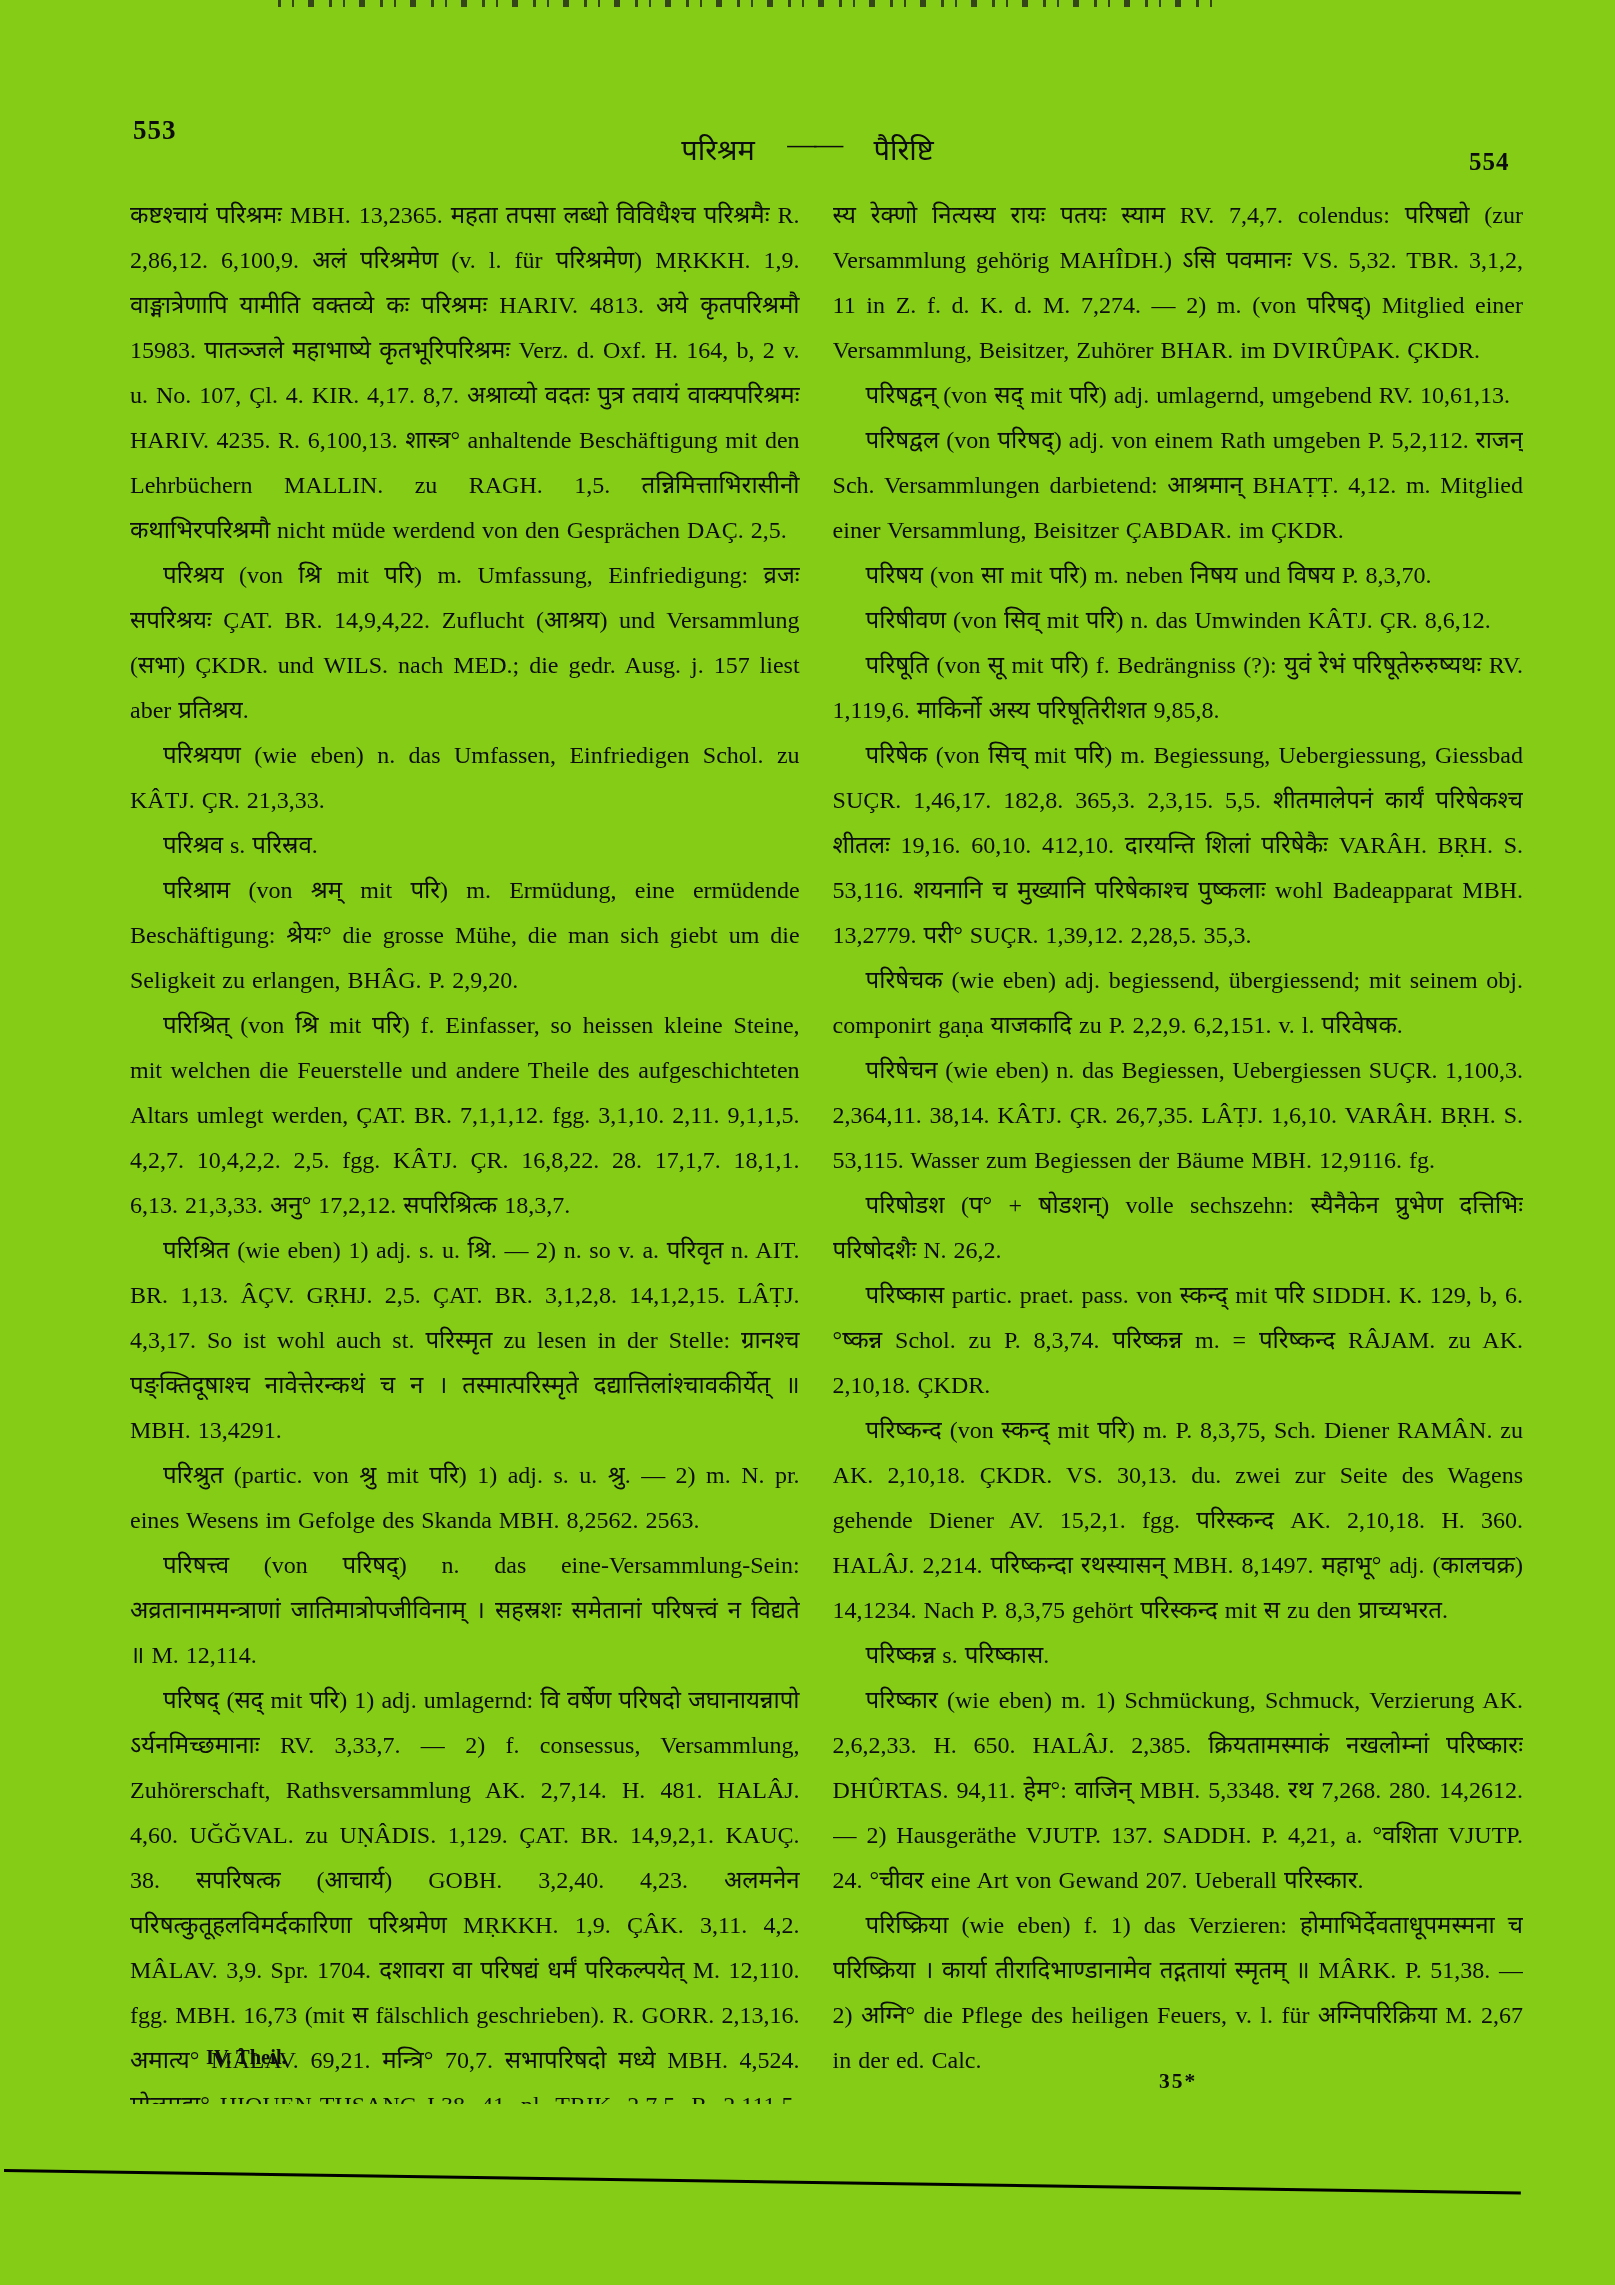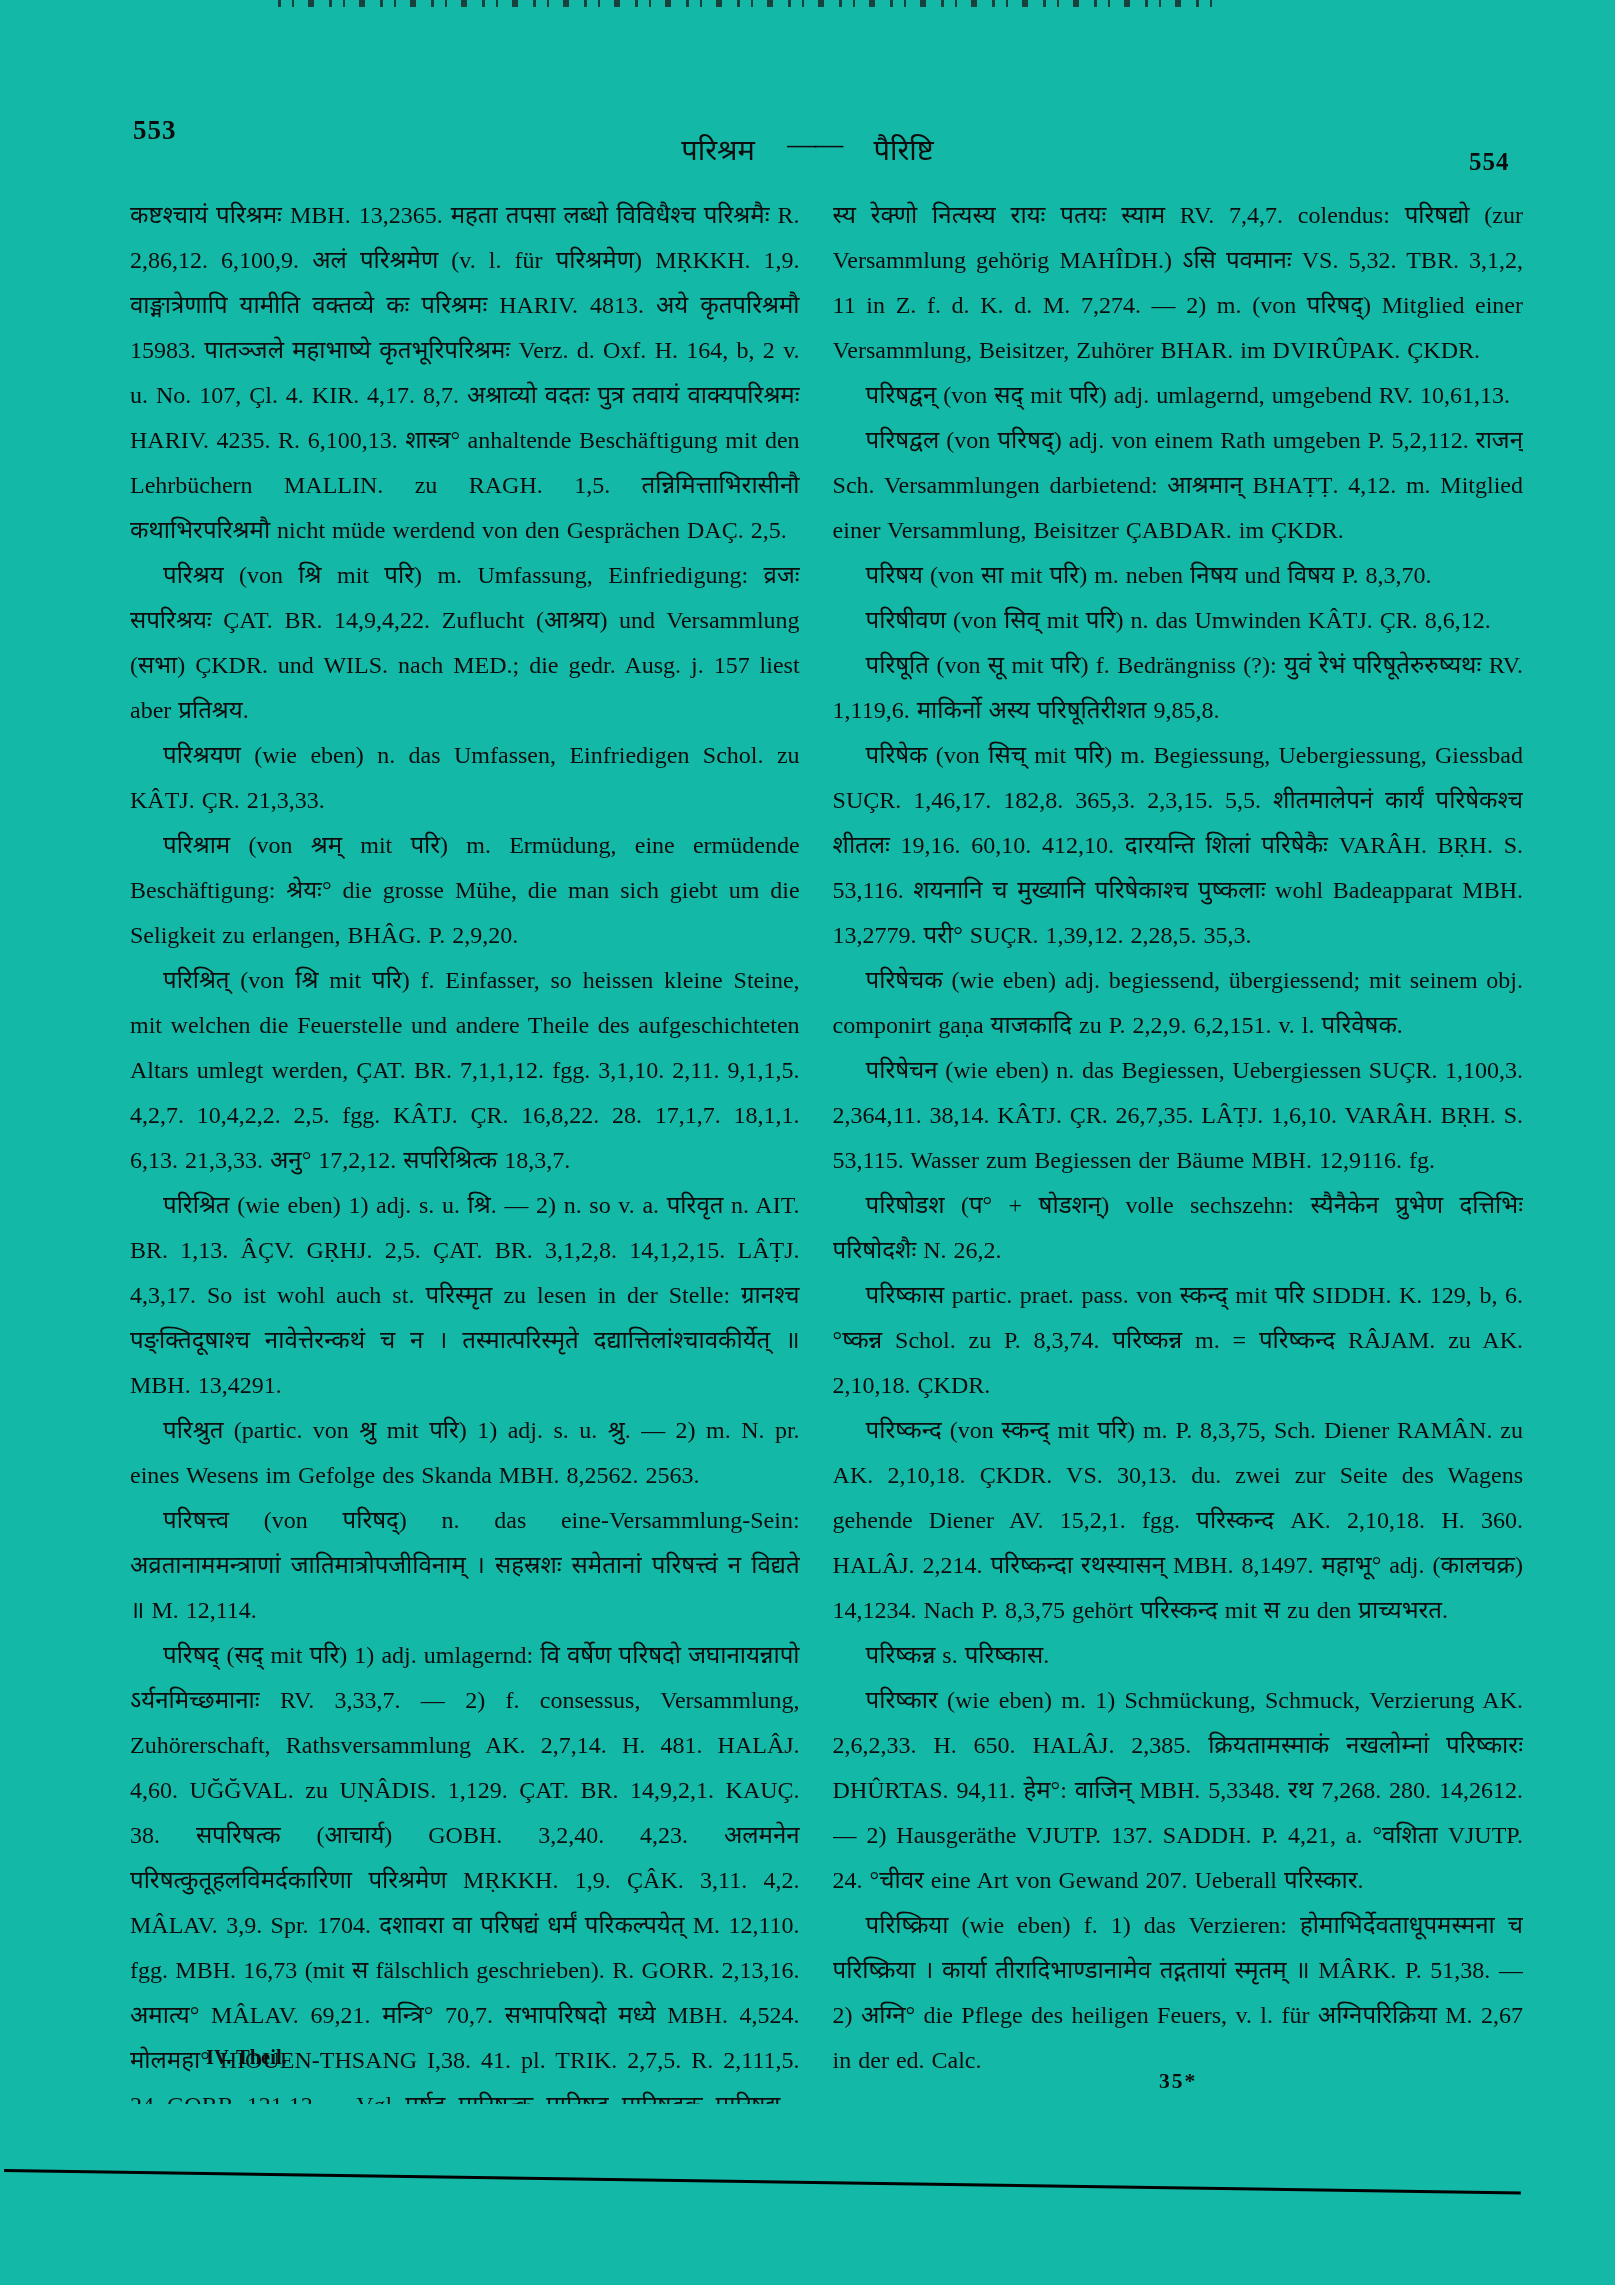--- a/index.html
+++ b/index.html
@@ -4,21 +4,21 @@
 <style>
   html, body {
     margin: 0;
     padding: 0;
     background: #ffffff;
   }
   .page {
     position: relative;
     width: 1615px;
     height: 2286px;
-    background: #14b8a6;
+    background: #84cc16;
     color: #0d0d0d;
     font-family: "Liberation Serif", "DejaVu Serif", serif;
     overflow: hidden;
   }
   
   .top-noise {
     position: absolute;
     left: 278px;
     top: 0;
     width: 936px;
@@ -126,20 +126,21 @@
       <span>पैरिष्टि</span>
     </span>
     <span class="pgnum right">554</span>
   </div>
 
   <div class="columns">
     <div class="col col-left">
         <p class="para">कष्टश्चायं परिश्रमः MBH. 13,2365. महता तपसा लब्धो विविधैश्च परिश्रमैः R. 2,86,12. 6,100,9. अलं परिश्रमेण (v. l. für परिश्रमेण) MṚKKH. 1,9. वाङ्मात्रेणापि यामीति वक्तव्ये कः परिश्रमः HARIV. 4813. अये कृतपरिश्रमौ 15983. पातञ्जले महाभाष्ये कृतभूरिपरिश्रमः Verz. d. Oxf. H. 164, b, 2 v. u. No. 107, Çl. 4. KIR. 4,17. 8,7. अश्राव्यो वदतः पुत्र तवायं वाक्यपरिश्रमः HARIV. 4235. R. 6,100,13. शास्त्र° anhaltende Beschäftigung mit den Lehrbüchern MALLIN. zu RAGH. 1,5. तन्निमित्ताभिरासीनौ कथाभिरपरिश्रमौ nicht müde werdend von den Gesprächen DAÇ. 2,5.</p>
         <p class="para indent">परिश्रय (von श्रि mit परि) m. Umfassung, Einfriedigung: व्रजः सपरिश्रयः ÇAT. BR. 14,9,4,22. Zuflucht (आश्रय) und Versammlung (सभा) ÇKDR. und WILS. nach MED.; die gedr. Ausg. j. 157 liest aber प्रतिश्रय.</p>
         <p class="para indent">परिश्रयण (wie eben) n. das Umfassen, Einfriedigen Schol. zu KÂTJ. ÇR. 21,3,33.</p>
+        <p class="para indent">परिश्रव s. परिस्रव.</p>
         <p class="para indent">परिश्राम (von श्रम् mit परि) m. Ermüdung, eine ermüdende Beschäftigung: श्रेयः° die grosse Mühe, die man sich giebt um die Seligkeit zu erlangen, BHÂG. P. 2,9,20.</p>
         <p class="para indent">परिश्रित् (von श्रि mit परि) f. Einfasser, so heissen kleine Steine, mit welchen die Feuerstelle und andere Theile des aufgeschichteten Altars umlegt werden, ÇAT. BR. 7,1,1,12. fgg. 3,1,10. 2,11. 9,1,1,5. 4,2,7. 10,4,2,2. 2,5. fgg. KÂTJ. ÇR. 16,8,22. 28. 17,1,7. 18,1,1. 6,13. 21,3,33. अनु° 17,2,12. सपरिश्रित्क 18,3,7.</p>
         <p class="para indent">परिश्रित (wie eben) 1) adj. s. u. श्रि. — 2) n. so v. a. परिवृत n. AIT. BR. 1,13. ÂÇV. GṚHJ. 2,5. ÇAT. BR. 3,1,2,8. 14,1,2,15. LÂṬJ. 4,3,17. So ist wohl auch st. परिस्मृत zu lesen in der Stelle: ग्रानश्च पङ्क्तिदूषाश्च नावेत्तेरन्कथं च न । तस्मात्परिस्मृते दद्यात्तिलांश्चावकीर्येत् ॥ MBH. 13,4291.</p>
         <p class="para indent">परिश्रुत (partic. von श्रु mit परि) 1) adj. s. u. श्रु. — 2) m. N. pr. eines Wesens im Gefolge des Skanda MBH. 8,2562. 2563.</p>
         <p class="para indent">परिषत्त्व (von परिषद्) n. das eine-Versammlung-Sein: अव्रतानाममन्त्राणां जातिमात्रोपजीविनाम् । सहस्रशः समेतानां परिषत्त्वं न विद्यते ॥ M. 12,114.</p>
         <p class="para indent">परिषद् (सद् mit परि) 1) adj. umlagernd: वि वर्षेण परिषदो जघानायन्नापो ऽर्यनमिच्छमानाः RV. 3,33,7. — 2) f. consessus, Versammlung, Zuhörerschaft, Rathsversammlung AK. 2,7,14. H. 481. HALÂJ. 4,60. UĞĞVAL. zu UṆÂDIS. 1,129. ÇAT. BR. 14,9,2,1. KAUÇ. 38. सपरिषत्क (आचार्य) GOBH. 3,2,40. 4,23. अलमनेन परिषत्कुतूहलविमर्दकारिणा परिश्रमेण MṚKKH. 1,9. ÇÂK. 3,11. 4,2. MÂLAV. 3,9. Spr. 1704. दशावरा वा परिषद्यं धर्मं परिकल्पयेत् M. 12,110. fgg. MBH. 16,73 (mit स fälschlich geschrieben). R. GORR. 2,13,16. अमात्य° MÂLAV. 69,21. मन्त्रि° 70,7. सभापरिषदो मध्ये MBH. 4,524. मोलमहा° HIOUEN-THSANG I,38. 41. pl. TRIK. 2,7,5. R. 2,111,5. 24. GORR. 121,12. — Vgl. पर्षद्, पारिषत्क, पारिषद, पारिषदक, पारिषद्य.</p>
       </div>
     <div class="col col-right">
         <p class="para">स्य रेक्णो नित्यस्य रायः पतयः स्याम RV. 7,4,7. colendus: परिषद्यो (zur Versammlung gehörig MAHÎDH.) ऽसि पवमानः VS. 5,32. TBR. 3,1,2, 11 in Z. f. d. K. d. M. 7,274. — 2) m. (von परिषद्) Mitglied einer Versammlung, Beisitzer, Zuhörer BHAR. im DVIRÛPAK. ÇKDR.</p>
         <p class="para indent">परिषद्वन् (von सद् mit परि) adj. umlagernd, umgebend RV. 10,61,13.</p>

